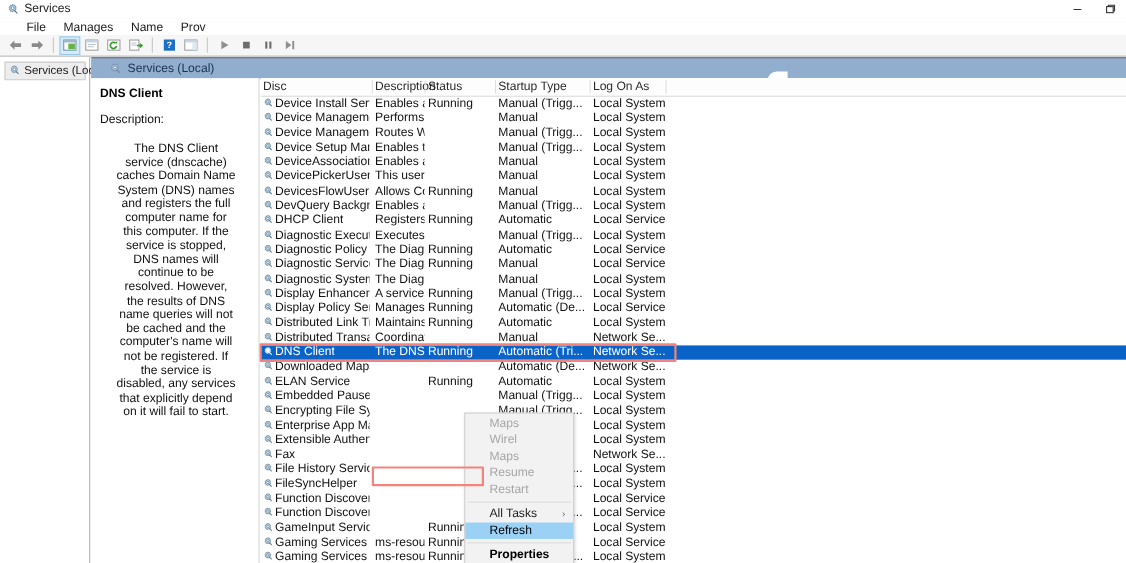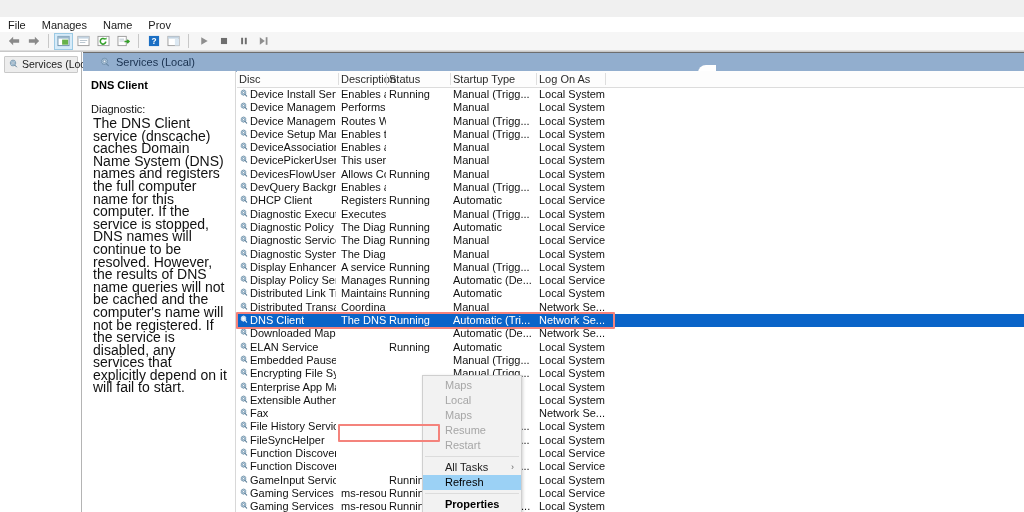--- a/index.html
+++ b/index.html
@@ -16,21 +16,21 @@
   .titlebar{position:absolute;left:0;top:0;width:1024px;height:17px;background:#ffffff;
             border-bottom:1px solid #e8e8e8;}
   .title-left{position:absolute;left:6px;top:2px;display:flex;align-items:center;gap:5px;}
   .title-text{font-size:11px;color:#222;}
   .win-ctrls{position:absolute;right:0;top:0;height:17px;display:flex;}
   .win-btn{width:30px;height:17px;display:flex;align-items:center;justify-content:center;
            color:#333;font-size:10px;}
 
   
   .menubar{position:absolute;left:0;top:17px;width:1024px;height:15px;background:#ffffff;
-           display:flex;align-items:center;padding-left:8px;box-sizing:border-box;}
+           display:flex;align-items:center;padding-left:24px;box-sizing:border-box;}
   .menubar span{font-size:11px;color:#1a1a1a;margin-right:16px;}
 
   
   .toolbar{position:absolute;left:0;top:32px;width:1024px;height:19px;background:#f6f6f6;
            border-bottom:1px solid #dcdcdc;display:flex;align-items:center;padding-left:4px;
            box-sizing:border-box;gap:1px;}
   .tb{width:19px;height:17px;display:flex;align-items:center;justify-content:center;position:relative;}
   .tb.sel{background:#d6ebf9;border:1px solid #9ccae4;box-sizing:border-box;}
   .tbsep{width:1px;height:14px;background:#c8c8c8;margin:0 4px;}
 
@@ -53,21 +53,21 @@
   .tabshape .lab{position:absolute;left:16px;top:2px;display:flex;align-items:center;gap:6px;
                  font-size:11px;color:#19314f;}
   .tabnotch{position:absolute;left:615px;top:11px;width:18px;height:8px;background:#ffffff;
             border-radius:8px 0 0 0;}
 
   
   .detail{position:absolute;left:0;top:19px;width:153px;bottom:0;background:#ffffff;
           border-right:1px solid #d8d8d8;box-sizing:border-box;padding:8px 6px 0 8px;}
   .detail h3{margin:0 0 12px 0;font-size:11px;font-weight:bold;color:#000;}
   .detail .dlabel{font-size:11px;color:#111;margin:0 0 1px 0;}
-  .detail p{margin:2px;font-size:14px;line-height:12.6px;color:#111;}
+  .detail p{margin:14px;font-size:11px;line-height:12.6px;color:#111;text-align:center;}
 
   
   .list{position:absolute;left:154px;top:19px;right:0;bottom:0;background:#fff;overflow:hidden;}
   .colhdr{position:relative;height:16px;background:#fdfdfd;border-bottom:1px solid #dcdcdc;}
   .colhdr .c{position:absolute;top:2px;font-size:11px;color:#2b2b2b;white-space:nowrap;}
   .colhdr .div{position:absolute;top:2px;width:1px;height:12px;background:#dedede;}
   .rows{position:relative;}
   .row{position:relative;height:13.3px;white-space:nowrap;}
   .row .cell{position:absolute;top:0px;font-size:11px;color:#111;white-space:nowrap;overflow:hidden;}
   .row .ico{position:absolute;left:2px;top:1px;}
@@ -90,20 +90,45 @@
 
   
   .annot{position:absolute;border:2px solid #f4837c;box-sizing:border-box;z-index:60;
          pointer-events:none;border-radius:1px;}
 </style>
 </head>
 <body>
 
 <div class="app">
 
+  <div class="titlebar">
+    <div class="title-left">
+      <span>
+        <svg class="svcicon" width="11" height="11" viewBox="0 0 16 16">
+          <path d="M8 1.2 9 2.6l1.7-.4.4 1.7 1.5.9-.8 1.5.8 1.5-1.5.9-.4 1.7-1.7-.4L8 11.6 7 10.2l-1.7.4-.4-1.7-1.5-.9.8-1.5-.8-1.5 1.5-.9.4-1.7 1.7.4z" fill="#b9d4e8" stroke="#5b7d96" stroke-width="1"></path>
+          <circle cx="8" cy="6.4" r="1.9" fill="#ffffff" stroke="#5b7d96" stroke-width="1"></circle>
+          <path d="M10.6 9.6l3.3 3.3" stroke="#5b7d96" stroke-width="1.6" stroke-linecap="round"></path>
+        </svg>
+      </span>
+      <span class="title-text">Services</span>
+    </div>
+    <div class="win-ctrls">
+      <div class="win-btn">
+        <svg width="11" height="11" viewBox="0 0 11 11">
+            <path d="M2 5.6h7" stroke="#333" stroke-width="1"></path>
+          </svg>
+      </div>
+      <div class="win-btn">
+        <svg width="11" height="11" viewBox="0 0 11 11">
+          <rect x="2" y="3" width="6" height="5.5" fill="none" stroke="#333" stroke-width="1"></rect>
+          <path d="M3.6 3V1.8h5.6V7h-1.1" fill="none" stroke="#333" stroke-width="1"></path>
+        </svg>
+      </div>
+    </div>
+  </div>
 
   <div class="menubar">
     <span>File</span>
     <span>Manages</span>
     <span>Name</span>
     <span>Prov</span>
   </div>
 
   <div class="toolbar">
     <div class="tb">
@@ -214,21 +239,21 @@
               </svg>
             </span>
             <span>Services (Local)</span>
           </div>
           <div class="tabnotch"></div>
         </div>
       </div>
 
       <div class="detail">
         <h3>DNS Client</h3>
-        <div class="dlabel">Diagnostic:</div>
+        <div class="dlabel">Description:</div>
         <p>The DNS Client service (dnscache) caches Domain Name System (DNS) names and registers the full computer name for this computer. If the service is stopped, DNS names will continue to be resolved. However, the results of DNS name queries will not be cached and the computer's name will not be registered. If the service is disabled, any services that explicitly depend on it will fail to start.</p>
       </div>
 
       <div class="list">
         <div class="colhdr" id="colhdr">
             <div class="c" style="left: 2px;">Disc</div>
             <div class="c" style="left: 104px;">Description</div>
             <div class="c" style="left: 152px;">Status</div>
             <div class="c" style="left: 216px;">Startup Type</div>
             <div class="c" style="left: 302px;">Log On As</div>
@@ -685,21 +710,21 @@
               <div class="cell" style="left: 104px; max-width: 45px;">ms-resource...</div>
               <div class="cell" style="left: 152px; max-width: 60px;">Running</div>
               <div class="cell" style="left: 216px; max-width: 84px;">Automatic (Tri...</div>
               <div class="cell" style="left: 302px; max-width: 70px;">Local System</div>
             </div>
           </div>
       </div>
 
       <div class="ctxmenu" id="ctxmenu">
           <div class="mi dis"><span>Maps</span></div>
-          <div class="mi dis"><span>Local</span></div>
+          <div class="mi dis"><span>Wirel</span></div>
           <div class="mi dis"><span>Maps</span></div>
           <div class="mi dis"><span>Resume</span></div>
           <div class="mi dis"><span>Restart</span></div>
           <div class="misep"></div>
           <div class="mi"><span>All Tasks</span><span class="arrow">›</span></div>
           <div class="mi hl"><span>Refresh</span></div>
           <div class="misep"></div>
           <div class="mi bold"><span>Properties</span></div>
         </div>
 

